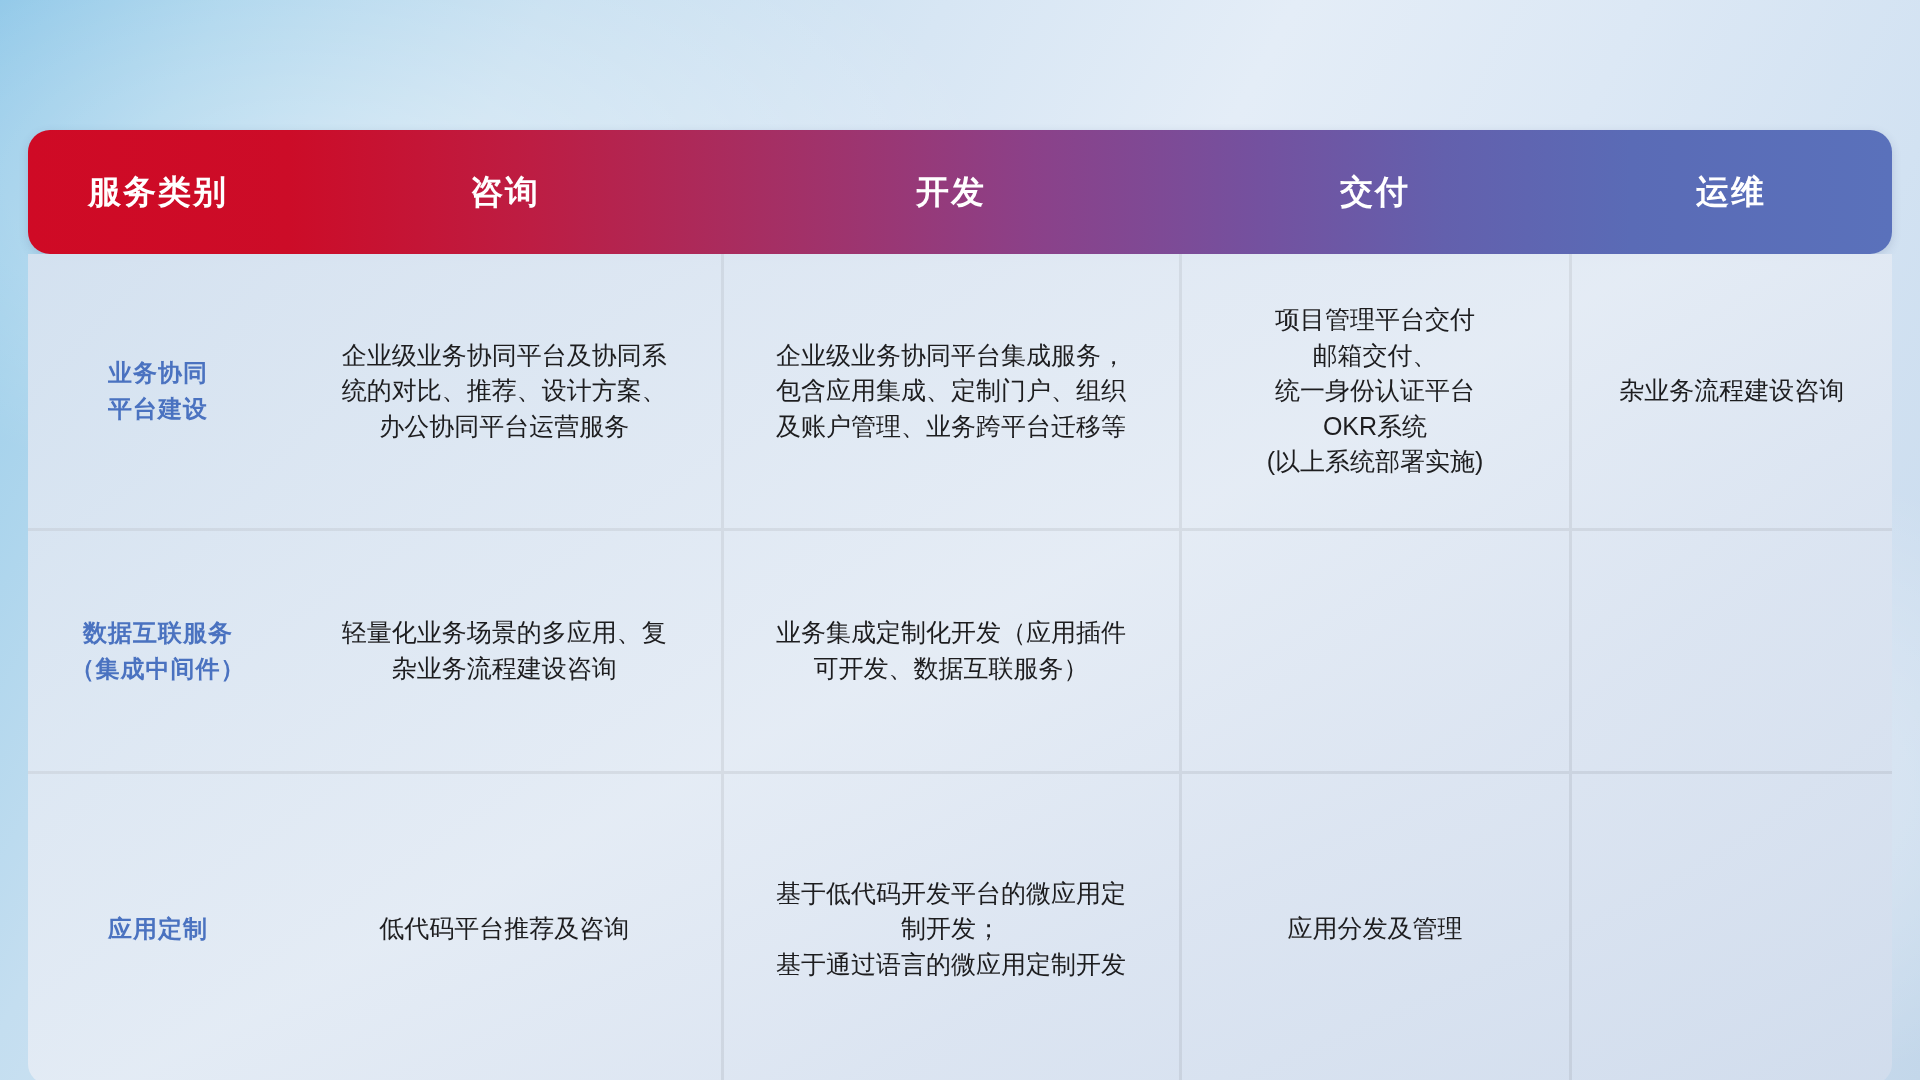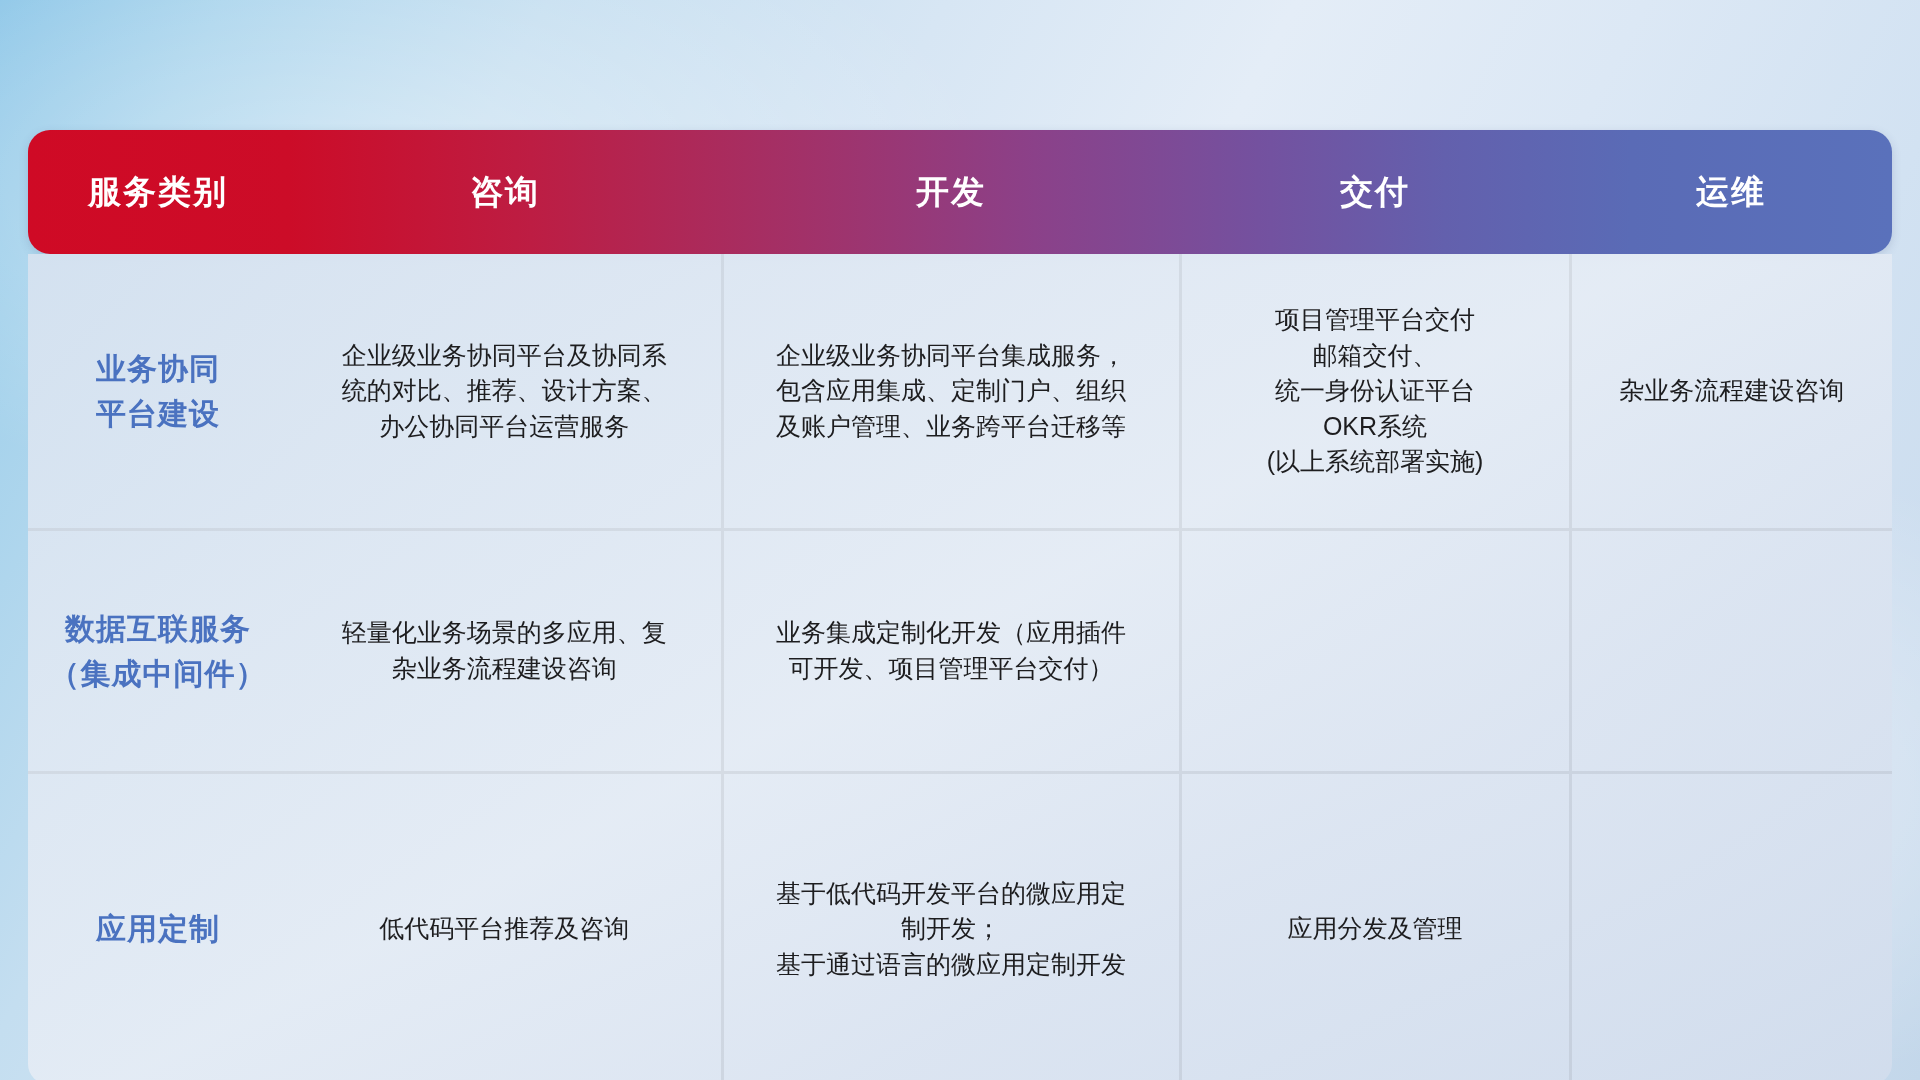--- a/index.html
+++ b/index.html
@@ -112,21 +112,21 @@
     text-align: center;
     vertical-align: middle;
     padding: 16px 16px;
     white-space: pre-line;
     margin-left: 18px;
   }
 
   .cat-cell {
     color: #4a72c0;
     font-weight: bold;
-    font-size: 30px;
+    font-size: 24px;
     line-height: 1.5;
     letter-spacing: 1px;
     white-space: pre-line;
   }
 
   
   .v-line { border-left: 3px solid #1c1c1c; }
   .h-line-bottom { border-bottom: 3px solid #1c1c1c; }
 
   .r1 { height: 275px; }
@@ -180,21 +180,21 @@
 (以上系统部署实施)</td>
           <td class="tbody-cell v-line h-line-bottom">杂业务流程建设咨询</td>
         </tr>
 
         <tr class="r2">
           <td class="tbody-cell cat-cell h-line-bottom">数据互联服务
 （集成中间件）</td>
           <td class="tbody-cell h-line-bottom">轻量化业务场景的多应用、复
 杂业务流程建设咨询</td>
           <td class="tbody-cell v-line h-line-bottom">业务集成定制化开发（应用插件
-可开发、项目管理平台交付）</td>
+可开发、数据互联服务）</td>
           <td class="tbody-cell v-line h-line-bottom"></td>
           <td class="tbody-cell v-line h-line-bottom"></td>
         </tr>
 
         <tr class="r3">
           <td class="tbody-cell cat-cell">应用定制</td>
           <td class="tbody-cell">低代码平台推荐及咨询</td>
           <td class="tbody-cell v-line">基于低代码开发平台的微应用定
 制开发；
 基于通过语言的微应用定制开发</td>

